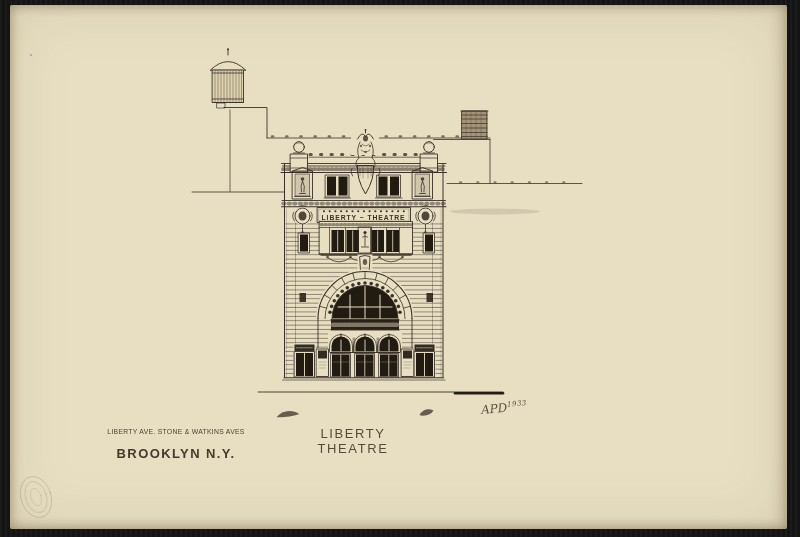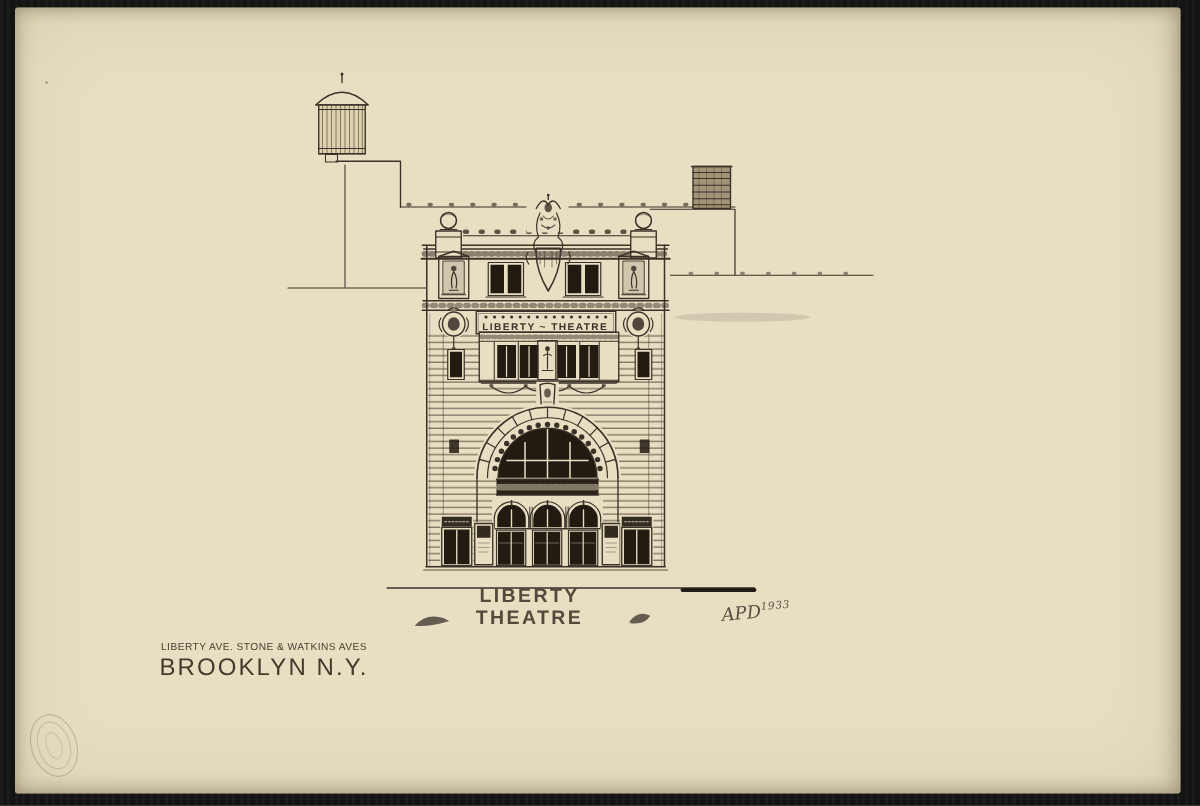--- a/index.html
+++ b/index.html
@@ -11,29 +11,29 @@
       #141414;}
   #paper{position:absolute;left:10px;top:5px;width:777px;height:524px;
     background:#e8dfc3;border-radius:2px;
     box-shadow: inset 0 0 60px rgba(125,104,62,.16),
                 inset -7px 0 12px rgba(70,58,34,.18),
                 inset 5px 0 10px rgba(70,58,34,.13),
                 inset 0 -5px 9px rgba(70,58,34,.12),
                 inset 0 4px 8px rgba(70,58,34,.10);}
   svg.draw{position:absolute;left:0;top:0;width:800px;height:537px;z-index:2;}
   .txt{position:absolute;z-index:3;color:#40362a;}
-  .title-text{left:291px;top:389px;width:124px;text-align:center;
-    font-size:13px;font-weight:bold;letter-spacing:1.6px;opacity:.88;
+  .title-text{left:291px;top:426px;width:124px;text-align:center;
+    font-size:13px;font-weight:normal;letter-spacing:1.6px;opacity:.88;
     font-family:"Liberation Sans",sans-serif;}
   .signature{left:481px;top:401px;font-family:"DejaVu Serif",serif;
     font-style:italic;font-size:12px;transform:rotate(-5deg);opacity:.85;}
   .signature .yr{font-size:7px;vertical-align:super;letter-spacing:.5px;}
   .address{left:93px;top:428px;width:166px;text-align:center;line-height:1.15;}
   .addr1{font-size:6.8px;letter-spacing:.3px;color:#4a4033;}
-  .addr2{font-size:16px;font-weight:normal;letter-spacing:1.4px;color:#453b2d;margin-top:1px;}
+  .addr2{font-size:13px;font-weight:bold;letter-spacing:1.4px;color:#453b2d;margin-top:11px;}
   .marquee-svg-text{font-family:"Liberation Sans",sans-serif;font-size:6.5px;
     font-weight:bold;letter-spacing:.9px;fill:#3a3128;}
 </style>
 </head>
 <body>
 
 <div id="stage">
   <div id="paper"></div>
 
   <svg class="draw" viewBox="0 0 800 537">

